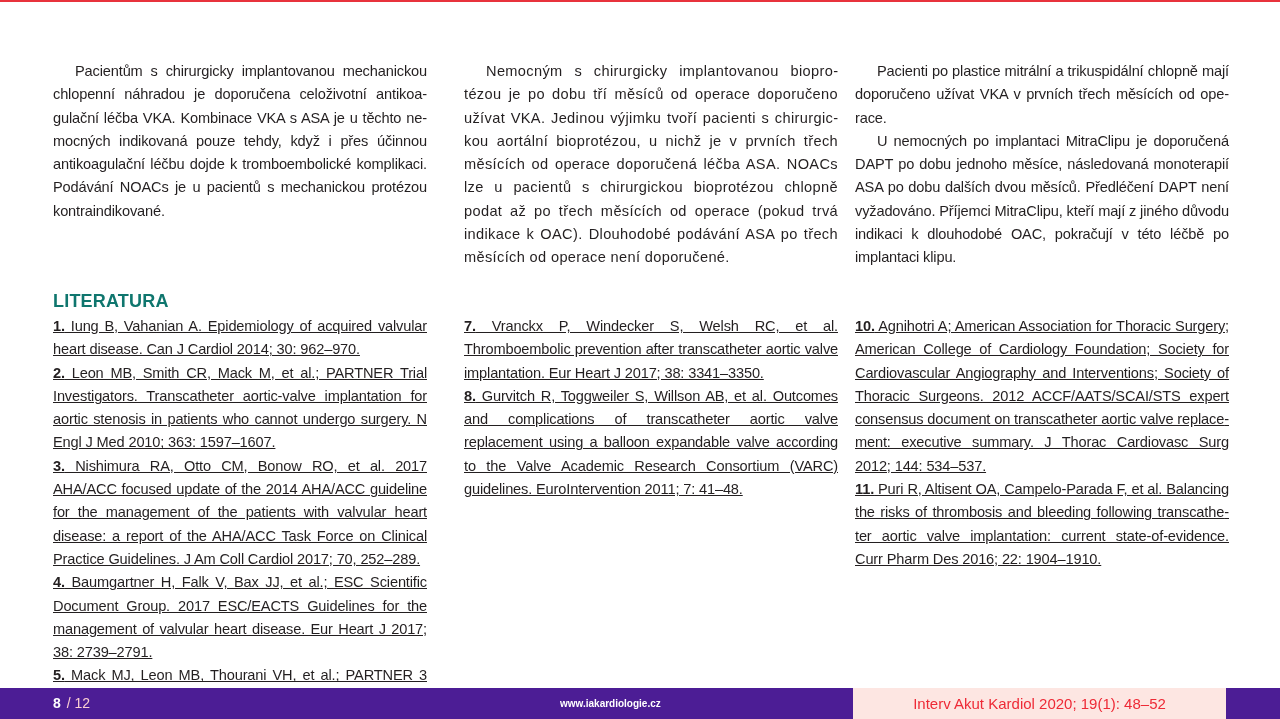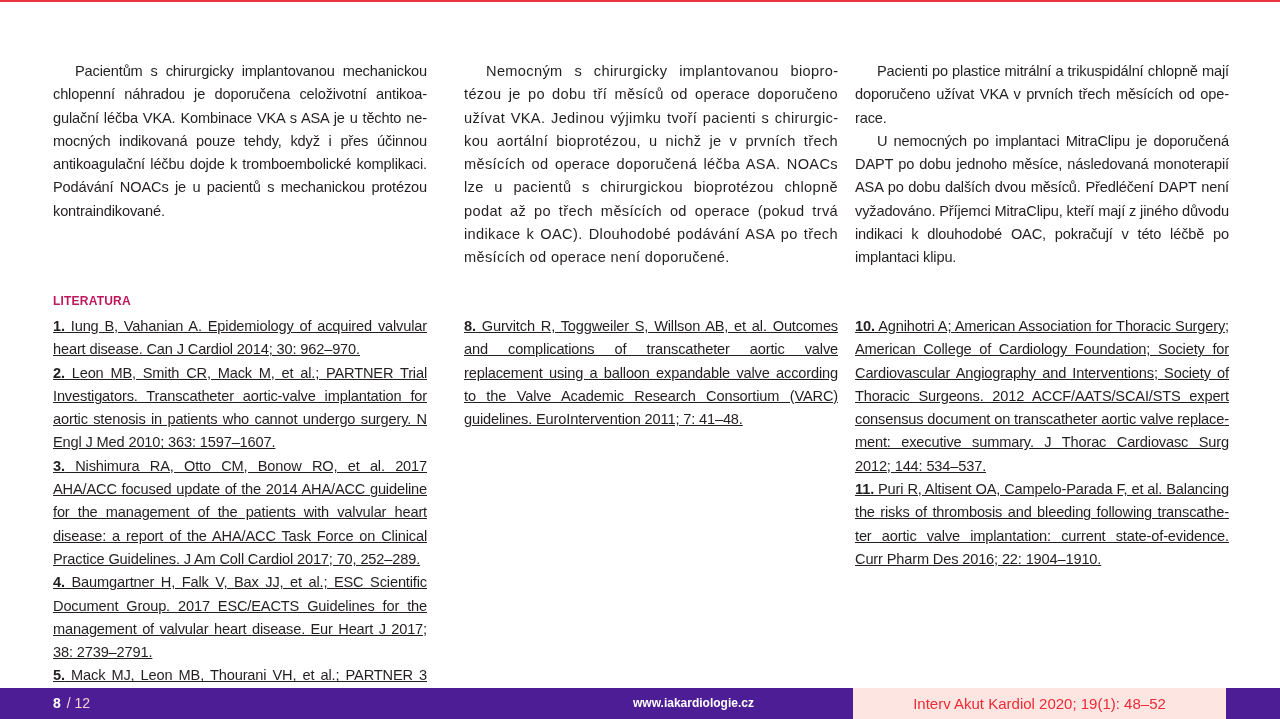--- a/index.html
+++ b/index.html
@@ -21,42 +21,42 @@
   }
   .col p { margin: 0; }
   .col p.indent { text-indent: 22px; }
   .col-1 { left: 53px; }
   .col-2 { left: 464px; }
   .col-3 { left: 831px; margin-left: 24px; }
   .body-top { top: 60px; }
   .col-2.body-top { letter-spacing: 0.35px; }
   .refs-heading {
     position: absolute; left: 53px; top: 290px;
-    font-size: 12px; font-weight: bold; color: #be185d;
+    font-size: 18px; font-weight: bold; color: #0f766e;
     letter-spacing: 0.2px; line-height: 23.3px;
   }
   .refs { top: 315px; }
   .refs-col1 { top: 315px; }
   .ref { margin: 0; text-decoration: underline; }
   .ref-num { font-weight: bold; }
   .footer {
     position: absolute; left: 0; top: 688px; width: 1280px; height: 31px;
     background: #4c1d95;
     padding-left: 28px;
   }
   .page-num {
     position: absolute; left: 53px; top: 0; height: 31px; line-height: 31px;
     color: #ffffff; font-size: 14px;
   }
   .page-num .cur { font-weight: bold; }
   .page-num .sep { color: #fbd0d3; margin-left: 6px; }
   .website {
-    position: absolute; left: 560px; width: 267px; text-align: center;
+    position: absolute; left: 560px; width: 267px; text-align: left;
     top: 0; height: 31px; line-height: 31px;
-    color: #ffffff; font-weight: bold; font-size: 12px;
+    color: #ffffff; font-weight: bold; font-size: 10px;
   }
   .citation-box {
     position: absolute; left: 853px; top: 0; width: 373px; height: 31px;
     background: #fde6e2;
   }
   .citation {
     display: block; text-align: center; line-height: 31px;
     color: #ee2a36; font-size: 15px;
   }
 </style>
@@ -80,20 +80,21 @@
 
 <div class="col col-1 refs-col1">
   <p class="ref"><span class="ref-num">1.</span><span> Iung B, Vahanian A. Epidemiology of acquired valvular heart disease. Can J Cardiol 2014; 30: 962–970.</span></p>
   <p class="ref"><span class="ref-num">2.</span><span> Leon MB, Smith CR, Mack M, et al.; PARTNER Trial Investi­gators. Transcatheter aortic-valve implantation for aortic stenosis in patients who cannot undergo surgery. N Engl J Med 2010; 363: 1597–1607.</span></p>
   <p class="ref"><span class="ref-num">3.</span><span> Nishimura RA, Otto CM, Bonow RO, et al. 2017 AHA/ACC focused update of the 2014 AHA/ACC guideline for the ma­nagement of the patients with valvular heart disease: a re­port of the AHA/ACC Task Force on Clinical Practice Guide­lines. J Am Coll Cardiol 2017; 70, 252–289.</span></p>
   <p class="ref"><span class="ref-num">4.</span><span> Baumgartner H, Falk V, Bax JJ, et al.; ESC Scientific Document Group. 2017 ESC/EACTS Guidelines for the management of valvular heart disease. Eur Heart J 2017; 38: 2739–2791.</span></p>
   <p class="ref"><span class="ref-num">5.</span><span> Mack MJ, Leon MB, Thourani VH, et al.; PARTNER 3 Investi-</span></p>
 </div>
 
 <div class="col col-2 refs">
+  <p class="ref"><span class="ref-num">7.</span><span> Vranckx P, Windecker S, Welsh RC, et al. Thromboembo­lic prevention after transcatheter aortic valve implantation. Eur Heart J 2017; 38: 3341–3350.</span></p>
   <p class="ref"><span class="ref-num">8.</span><span> Gurvitch R, Toggweiler S, Willson AB, et al. Outcomes and complications of transcatheter aortic valve replacement using a balloon expandable valve according to the Valve Academic Research Consortium (VARC) guidelines. EuroIn­tervention 2011; 7: 41–48.</span></p>
 </div>
 
 <div class="col col-3 refs">
   <p class="ref"><span class="ref-num">10.</span><span> Agnihotri A; American Association for Thoracic Surge­ry; American College of Cardiology Foundation; Society for Cardiovascular Angiography and Interventions; Society of Thoracic Surgeons. 2012 ACCF/AATS/SCAI/STS expert con­sensus document on transcatheter aortic valve replace­ment: executive summary. J Thorac Cardiovasc Surg 2012; 144: 534–537.</span></p>
   <p class="ref"><span class="ref-num">11.</span><span> Puri R, Altisent OA, Campelo-Parada F, et al. Balancing the risks of thrombosis and bleeding following transcathe­ter aortic valve implantation: current state-of-evidence. Curr Pharm Des 2016; 22: 1904–1910.</span></p>
 </div>
 
 <div class="footer">
   <div class="page-num">

